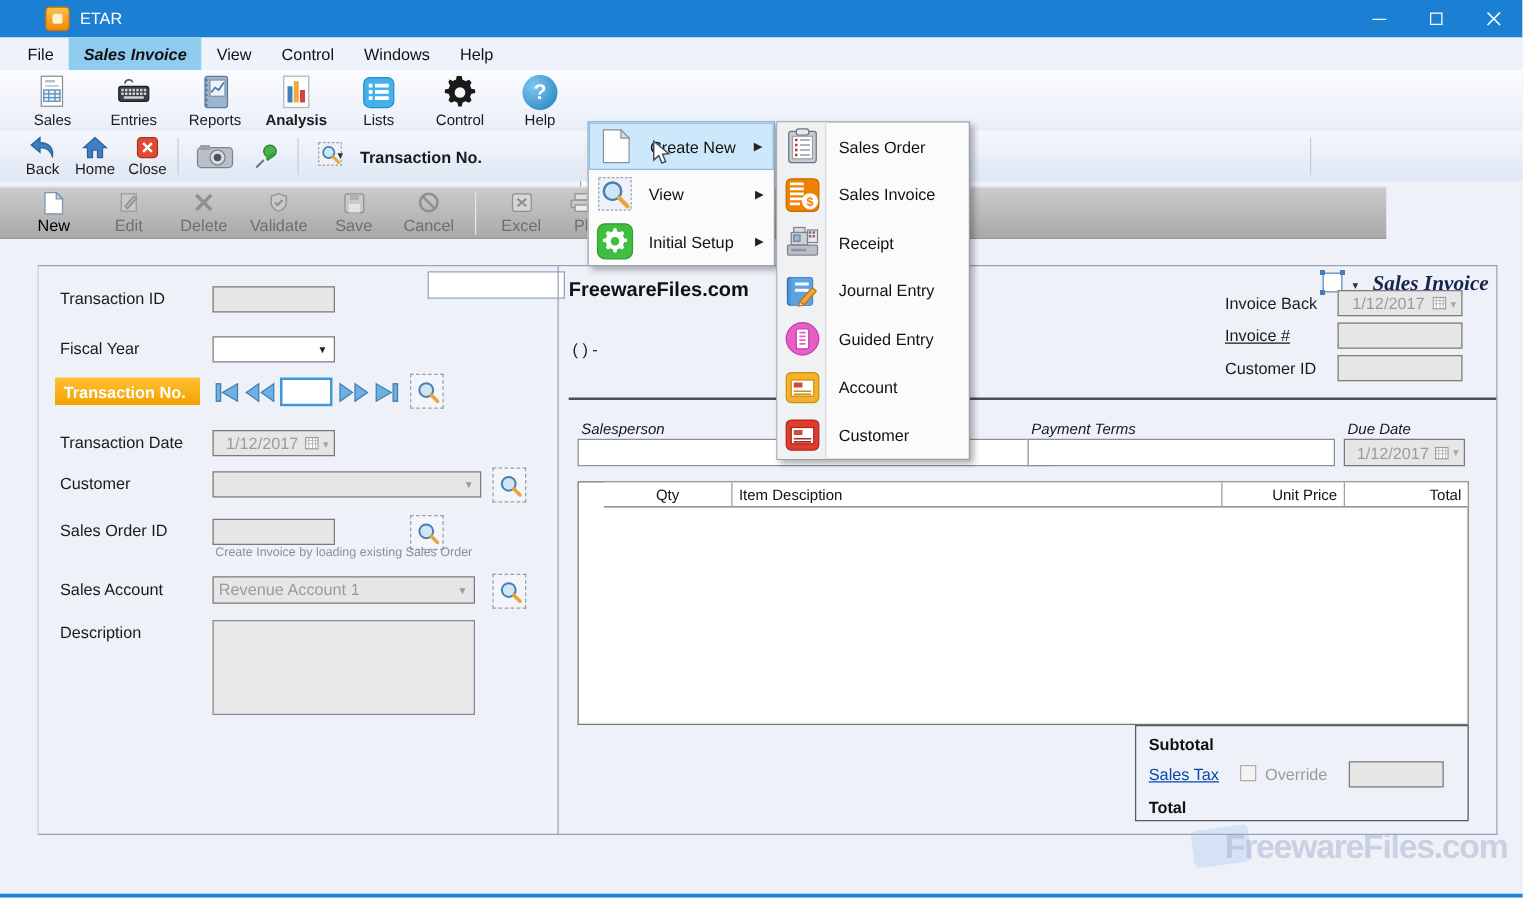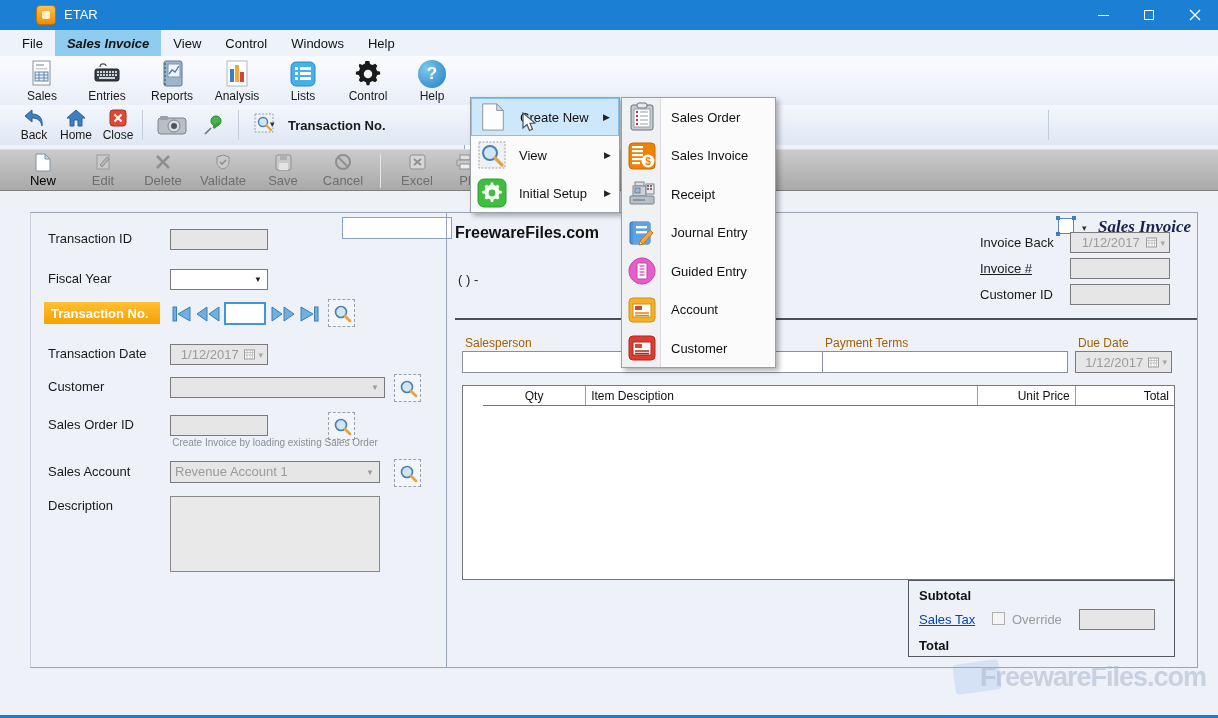--- a/index.html
+++ b/index.html
@@ -34,34 +34,34 @@
   
   .toolbar2 { position:absolute; left:0; top:105px; width:1218px; height:40px; background:linear-gradient(#f4f7fd,#dfe7f4); }
   .tb2-btn { position:absolute; top:3px; display:flex; flex-direction:column; align-items:center; }
   .tb2-btn .cap { font-size:12px; color:#1a1a1a; }
   .vsep { position:absolute; top:5px; width:1px; height:30px; background:#c3ccdb; }
   .tb2-lbl { position:absolute; top:13px; font-size:13px; font-weight:bold; color:#1a1a1a; }
   .tb2-input { position:absolute; left:342px; top:112px; width:110px; height:22px; border:1px solid #8aa3c2; background:#fff; font-size:13px; padding:0 4px; }
   .view-title { position:absolute; left:1098px; top:112px; font-family:"Liberation Serif", serif; font-size:17px; font-weight:bold; font-style:italic; color:#16214d; }
 
   
-  .toolbar3 { position:absolute; left:0; top:149px; width:1218px; height:42px; background:linear-gradient(#cbcbcb,#a9a9a9); border-top:1px solid #dedede; border-bottom:1px solid #7e7e7e; }
+  .toolbar3 { position:absolute; left:0; top:149px; width:1109px; height:42px; background:linear-gradient(#cbcbcb,#a9a9a9); border-top:1px solid #dedede; border-bottom:1px solid #7e7e7e; }
   .tb3-btn { position:absolute; top:2px; width:58px; height:38px; display:flex; flex-direction:column; align-items:center; }
   .tb3-btn .ic { height:20px; display:flex; align-items:center; justify-content:center; }
   .tb3-btn .cap { font-size:13px; margin-top:1px; }
   .tb3-btn.enabled .cap { color:#000; }
   .tb3-btn.disabled .cap { color:#6e6e6e; }
   .tb3-sep { position:absolute; top:4px; width:1px; height:34px; background:#e6e6e6; }
 
   
   .content-frame { position:absolute; left:30px; top:212px; width:1168px; height:456px; border:1px solid #aab3c4; border-color:#9aa3b5 #9aa3b5 #9aa3b5 #c9d0dc; }
   .vdivider { position:absolute; left:446px; top:212px; width:1px; height:456px; background:#9aa3b5; }
 
   .lbl { position:absolute; font-size:13px; color:#1a1a1a; }
-  .lbl-sm { position:absolute; font-size:12px; color:#a16207; }
+  .lbl-sm { position:absolute; font-size:12px; color:#0f172a;font-style:italic; }
   .fld { position:absolute; border:1px solid #7b7b7b; background:#fff; font-size:13px; color:#222; }
   .fld.dis { background:#e6e6e6; color:#9b9b9b; }
   .fld .val { padding:2px 4px; display:block; }
   .combo-arrow { position:absolute; right:1px; top:1px; bottom:1px; width:16px; display:flex; align-items:center; justify-content:center; font-size:8px; color:#222; }
   .combo-arrow.dis { color:#9b9b9b; }
   .datefld { display:flex; align-items:center; padding:0 4px;text-align:center; }
   .datefld .dtext { flex:1; font-size:13px; color:#9b9b9b; }
   .mag-btn { position:absolute; width:27px; height:28px; border:1px dashed #9aa0ac; background:#f2f5fa; display:flex; align-items:center; justify-content:center; }
   .navarrow { position:absolute; top:304px; width:24px; height:20px; }
   .txno-lbl { position:absolute; left:44px; top:302px; width:116px; height:22px; background:linear-gradient(#ffc033,#f5a100);
@@ -189,21 +189,21 @@
               <circle cx="7" cy="9" r="1.2"></circle>
               <circle cx="7" cy="13" r="1.2"></circle>
               <circle cx="7" cy="17" r="1.2"></circle>
               <circle cx="7" cy="21" r="1.2"></circle>
               <circle cx="7" cy="25" r="1.2"></circle>
             </g>
           </svg>
       </div>
       <div class="cap">Reports</div>
     </div>
-    <div class="tb1-btn" style="left:205px;">
+    <div class="tb1-btn" style="left:205px;font-weight:bold;">
       <div class="ic">
         <svg width="26" height="30" viewBox="0 0 26 30">
             <rect x="3" y="2" width="20" height="25" fill="#fff" stroke="#b0b6bf"></rect>
             <rect x="6" y="10" width="4" height="13" fill="#3f7fc1"></rect>
             <rect x="11" y="6" width="4" height="17" fill="#f0a93c"></rect>
             <rect x="16" y="13" width="4" height="10" fill="#d0453f"></rect>
           </svg>
       </div>
       <div class="cap">Analysis</div>
     </div>

